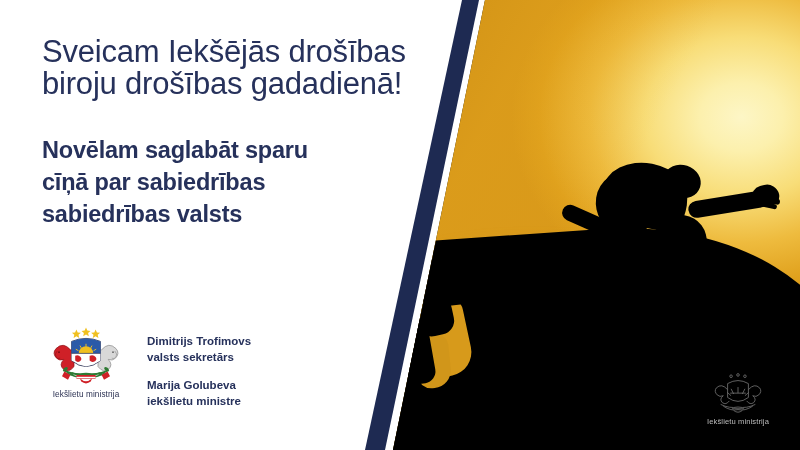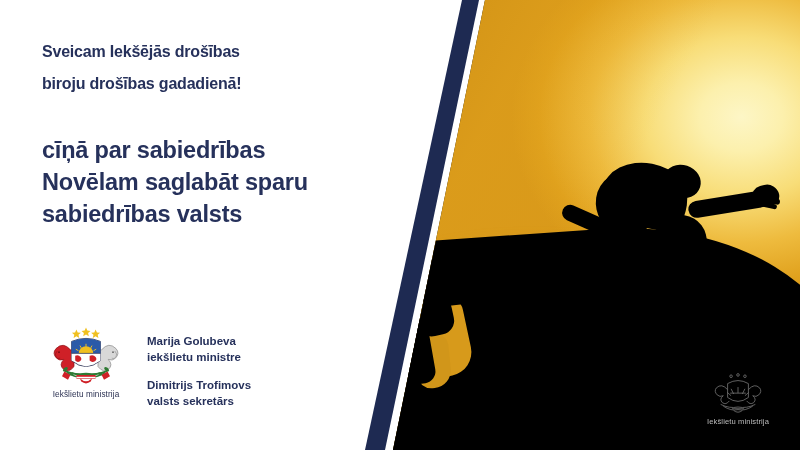--- a/index.html
+++ b/index.html
@@ -205,22 +205,22 @@
     clip-path: polygon(462px 0px, 479px 0px, 385px 450px, 365px 450px);
   }
 
   
   .headline {
     position: absolute;
     left: 42px;
     top: 36px;
     width: 310px;
     color: #26315b;
-    font-size: 16px;
-    font-weight: bold;
+    font-size: 31px;
+    font-weight: normal;
     line-height: 32px;
     letter-spacing: -0.2px;
   }
   .subhead {
     position: absolute;
     left: 42px;
     top: 134px;
     width: 300px;
     color: #26315b;
     font-size: 23.5px;
@@ -348,33 +348,33 @@
   </div>
 
   <div class="stripe"></div>
 
   <div class="headline">
     <span class="sig-line">Sveicam Iekšējās drošības</span>
     <span class="sig-line">biroju drošības gadadienā!</span>
   </div>
 
   <div class="subhead">
+    <span class="sig-line">Novēlam saglabāt sparu</span>
     <span class="sig-line">cīņā par sabiedrības</span>
-    <span class="sig-line">Novēlam saglabāt sparu</span>
     <span class="sig-line">sabiedrības valsts</span>
   </div>
 
   <div class="signatures">
+    <div class="sig-group">
+      <span class="sig-line">Dimitrijs Trofimovs</span>
+      <span class="sig-line">valsts sekretārs</span>
+    </div>
     <div class="sig-group">
       <span class="sig-line">Marija Golubeva</span>
       <span class="sig-line">iekšlietu ministre</span>
-    </div>
-    <div class="sig-group">
-      <span class="sig-line">Dimitrijs Trofimovs</span>
-      <span class="sig-line">valsts sekretārs</span>
     </div>
   </div>
 
   <div class="logo-left">
     <svg class="coa" width="72" height="62" viewBox="0 0 120 100">
 
       <g fill="#f0c020">
         <path d="M44 4 l2.2 5 5.3 .5 -4 3.6 1.2 5.2 -4.7-2.8 -4.7 2.8 1.2-5.2 -4-3.6 5.3-.5 z"></path>
         <path d="M60 1 l2.2 5 5.3 .5 -4 3.6 1.2 5.2 -4.7-2.8 -4.7 2.8 1.2-5.2 -4-3.6 5.3-.5 z"></path>
         <path d="M76 4 l2.2 5 5.3 .5 -4 3.6 1.2 5.2 -4.7-2.8 -4.7 2.8 1.2-5.2 -4-3.6 5.3-.5 z"></path>

